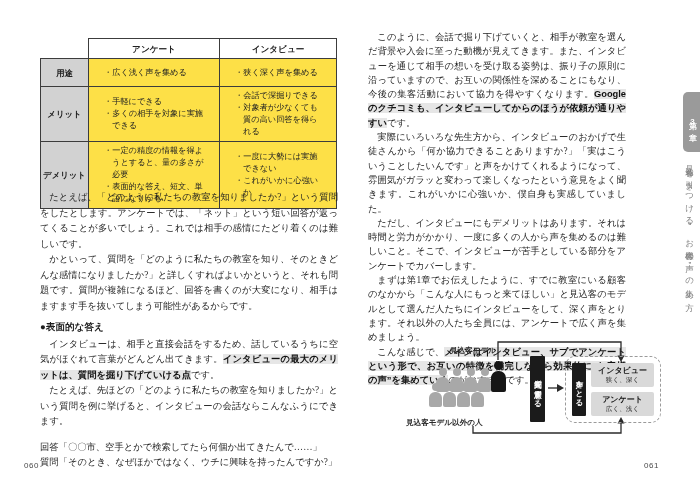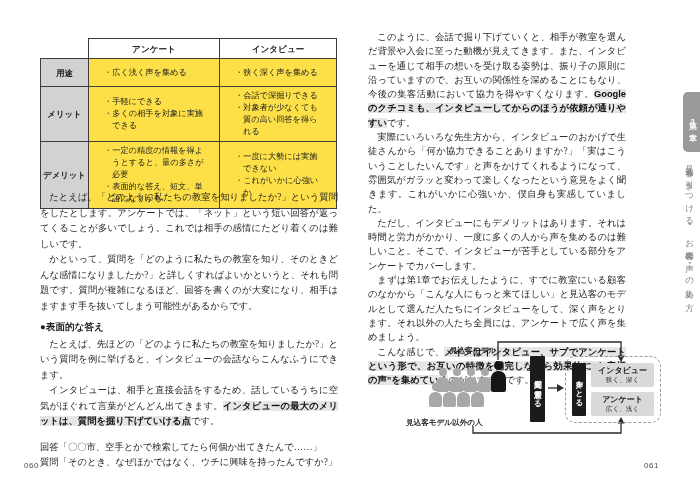--- a/index.html
+++ b/index.html
@@ -155,22 +155,22 @@
       <span class="bullet">・これがいかに心強いか</span>
     </td>
   </tr>
 </tbody>
   </table>
 
 <div class="left-text">
   <p class="para">たとえば、「どのように私たちの教室を知りましたか?」という質問をしたとします。アンケートでは、「ネット」という短い回答が返ってくることが多いでしょう。これでは相手の感情にたどり着くのは難しいです。</p>
   <p class="para">かといって、質問を「どのように私たちの教室を知り、そのときどんな感情になりましたか?」と詳しくすればよいかというと、それも問題です。質問が複雑になるほど、回答を書くのが大変になり、相手はますます手を抜いてしまう可能性があるからです。</p>
   <p class="sec-head">●表面的な答え</p>
+  <p class="para"><span>インタビューは、相手と直接会話をするため、話しているうちに空気がほぐれて言葉がどんどん出てきます。</span><span class="hl">インタビューの最大のメリットは、質問を掘り下げていける点</span><span>です。</span></p>
   <p class="para">たとえば、先ほどの「どのように私たちの教室を知りましたか?」という質問を例に挙げると、インタビューの会話ならこんなふうにできます。</p>
-  <p class="para"><span>インタビューは、相手と直接会話をするため、話しているうちに空気がほぐれて言葉がどんどん出てきます。</span><span class="hl">インタビューの最大のメリットは、質問を掘り下げていける点</span><span>です。</span></p>
   <div class="dialog-block">
     <p class="dialog-line">回答「〇〇市、空手とかで検索してたら何個か出てきたんで……」</p>
     <p class="dialog-line">質問「そのとき、なぜほかではなく、ウチに興味を持ったんですか?」</p>
   </div>
 </div>
 
 <div class="pagenum left">060</div>
 
 <div class="right-text">
   <p class="para"><span>このように、会話で掘り下げていくと、相手が教室を選んだ背景や入会に至った動機が見えてきます。また、インタビューを通じて相手の想いを受け取る姿勢は、振り子の原則に沿っていますので、お互いの関係性を深めることにもなり、今後の集客活動において協力を得やすくなります。</span><span class="hl">Googleのクチコミも、インタビューしてからのほうが依頼が通りやすい</span><span>です。</span></p>

